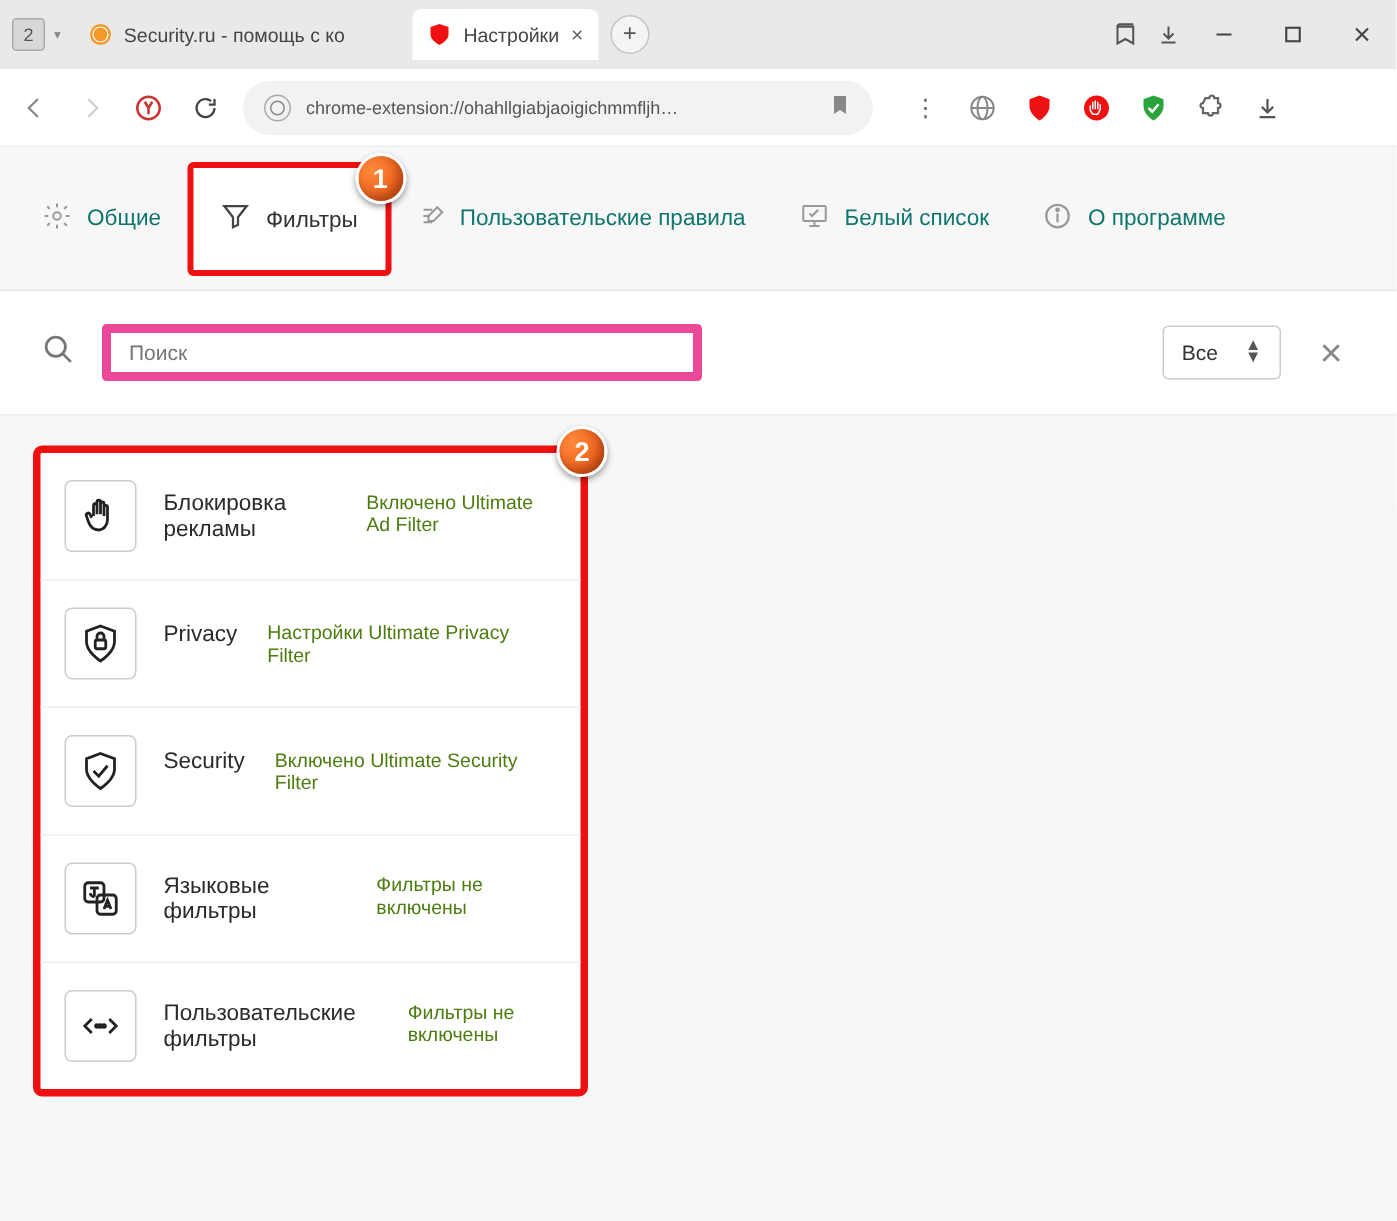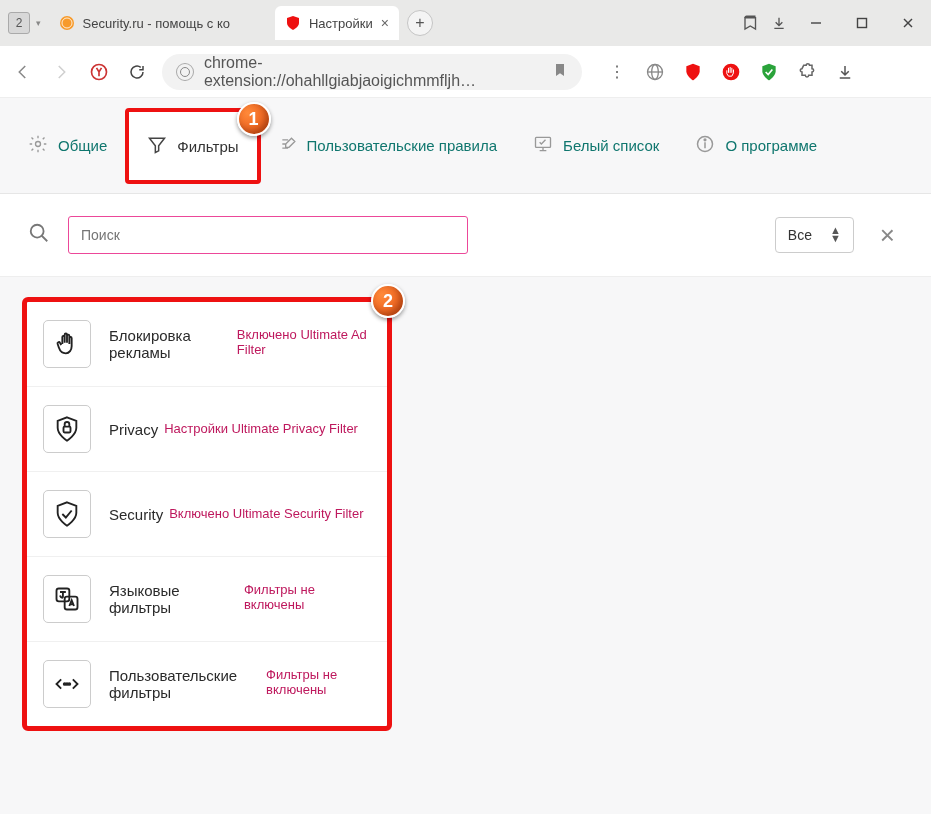--- a/index.html
+++ b/index.html
@@ -61,21 +61,21 @@
   .nav-ic { width:26px; height:26px; display:flex;align-items:center;justify-content:center; color:#888;}
   .nav-ic.enabled { color:#444; }
   .urlbox {
     flex: 1;
     height: 36px;
     border-radius: 18px;
     background: #f2f2f2;
     display:flex; align-items:center;
     padding: 0 14px;
     color:#555;
-    font-size: 16px;
+    font-size: 12px;
     gap:10px;
     max-width: 420px;
   }
   .ylogo { width:18px; height:18px; border-radius:50%; border:1px solid #aaa; display:flex;align-items:center;justify-content:center; font-size:11px; color:#888;}
   .ext-icons { display:flex; align-items:center; gap:16px; margin-left: 12px; }
   .ext-icons .ic { width:22px; height:22px; display:flex;align-items:center;justify-content:center; }
   
   .page {
     background:#f7f7f8;
     height: calc(814px - 46px - 52px);
@@ -121,21 +121,21 @@
   .search-row {
     display:flex; align-items:center;
     padding: 22px 28px;
     gap: 18px;
     background: #fff;
     border-bottom: 1px solid #eee;
   }
   .search-row .mag { color:#777; }
   .search-input {
     width: 400px; height: 38px;
-    border: 1px solid #ec4899; border-radius: 3px;
+    border: 6px solid #ec4899; border-radius: 3px;
     padding: 0 12px; font-size: 14px; color:#999;
   }
   .sr-spacer { flex:1; }
   .dropdown {
     height: 36px; border:1px solid #ccc; border-radius:4px;
     display:flex;align-items:center; padding:0 12px; gap:18px;
     font-size:14px; color:#333; background:#fff;
   }
   .close-x { color:#888; font-size:26px; padding:0 8px; }
   .listbox {
@@ -155,21 +155,21 @@
   }
   .row:last-child { border-bottom:none; }
   .row-icon {
     width:48px;height:48px; border:1px solid #ccc; border-radius:5px;
     display:flex;align-items:center;justify-content:center;
     flex-shrink:0; background:#fff;
   }
   .row-icon svg { width:28px;height:28px; stroke:#222; stroke-width:1.6; fill:none; }
   .row-text { display:flex; gap:6px; }
   .row-title { font-size:15px; color:#2a2a2a; }
-  .row-sub { font-size:13px; color:#be185d; }
+  .row-sub { font-size:13px; color:#4d7c0f;margin-left:14px; }
   .tabitem-multi { display:flex; flex-direction:column; line-height:1.2; align-items:flex-start; }
   .tabitem .mi { display:flex; align-items:center; gap:8px; }
 </style>
 </head>
 <body>
 
 <div class="titlebar">
   <div class="tab-count">2</div>
   <div class="tc-chevron">▾</div>
 

